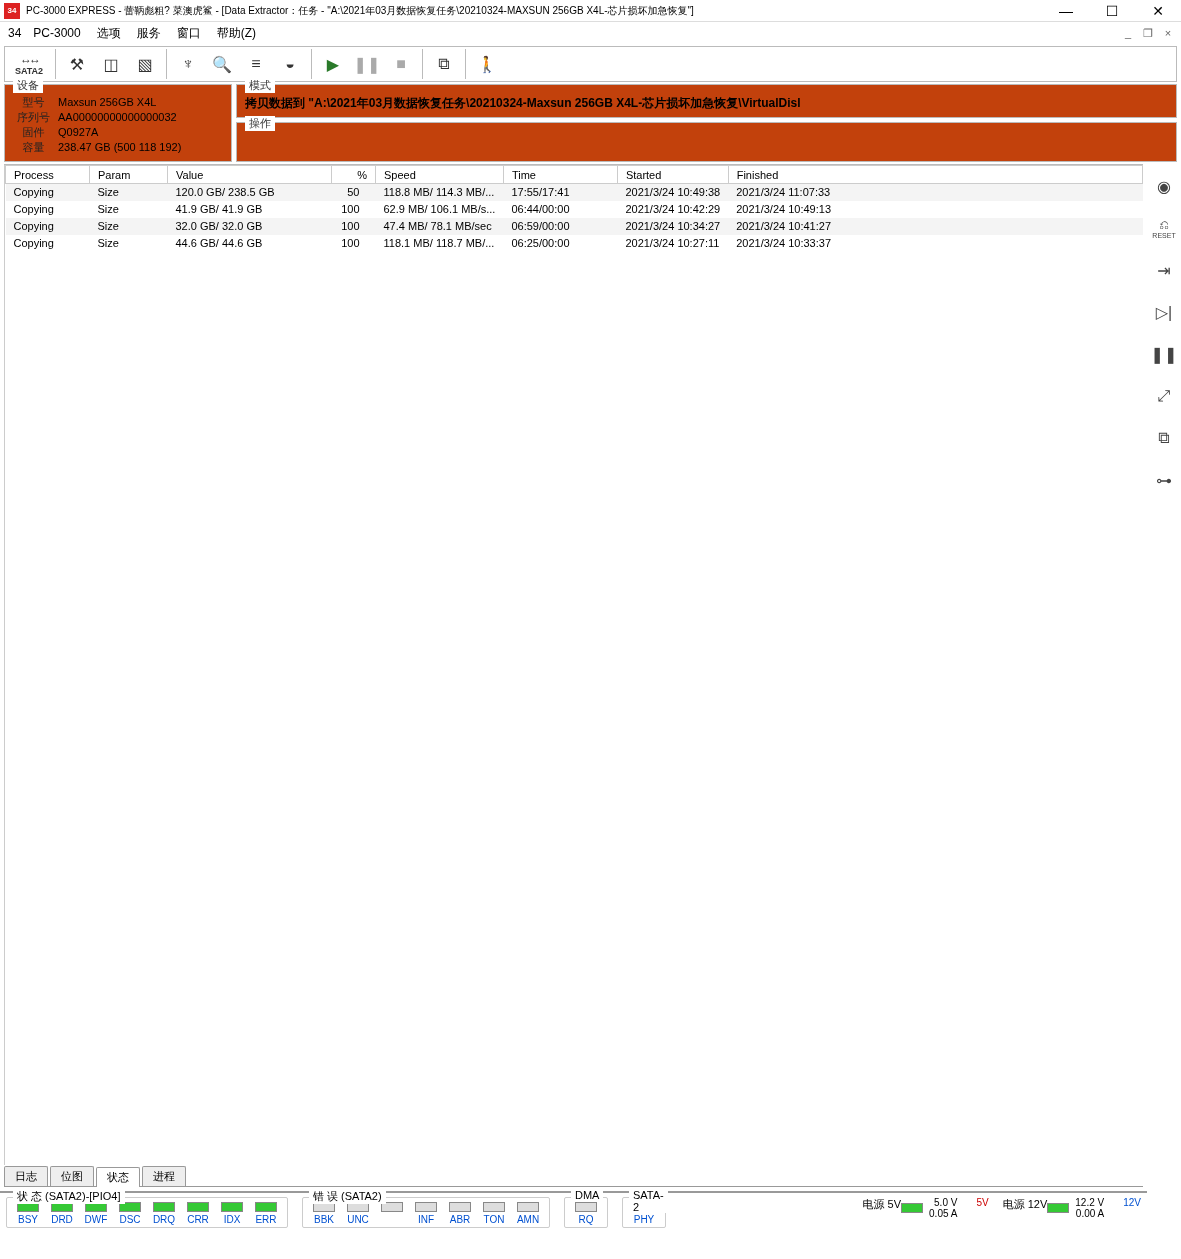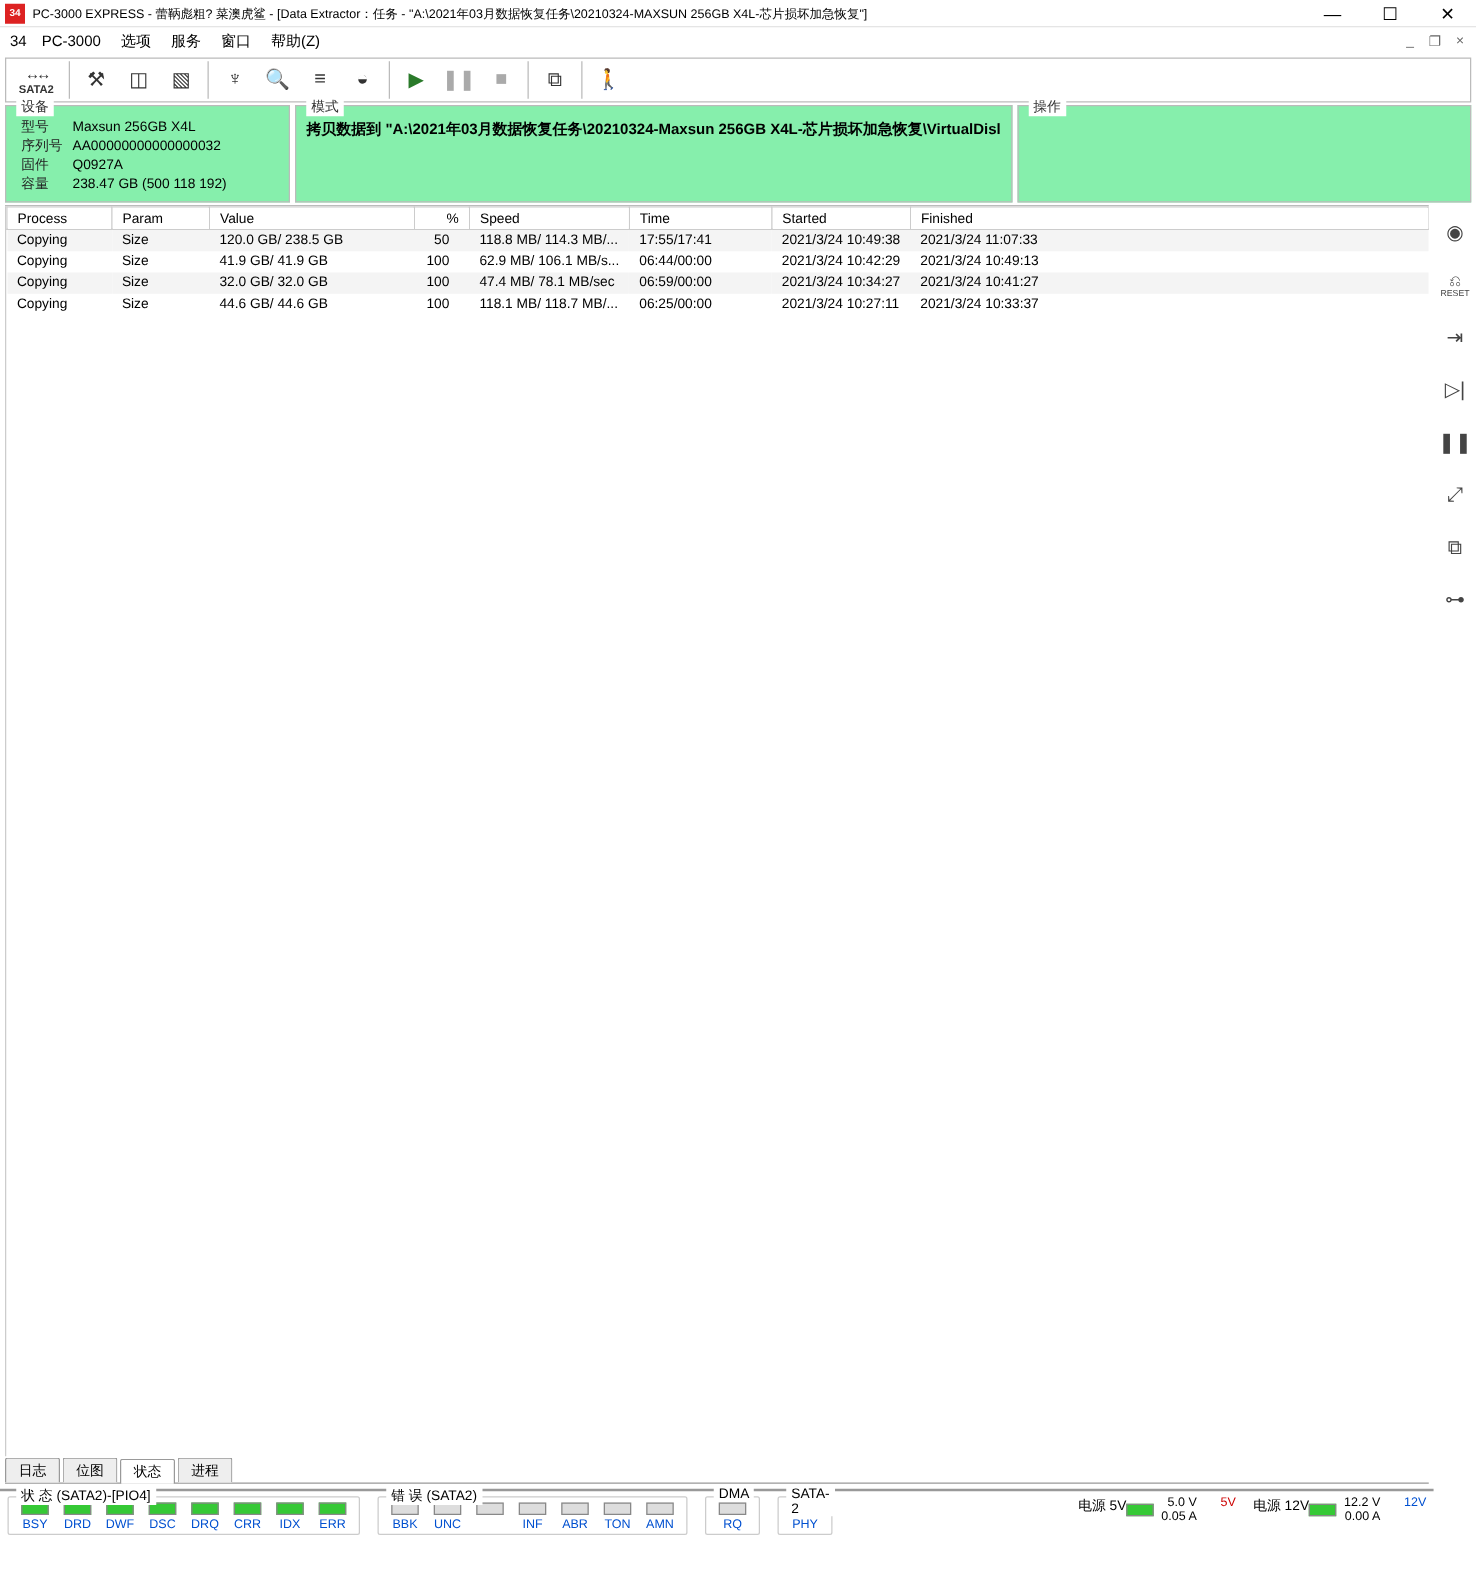--- a/index.html
+++ b/index.html
@@ -22,27 +22,27 @@
   
   .toolbar { height: 36px; background: #fff; border: 1px solid #bbb; margin: 2px 4px 0 4px; display: flex; align-items: center; padding: 0 2px; }
   .toolbar .tb { width: 34px; height: 32px; display: flex; align-items:center; justify-content:center; font-size:16px; color:#333;}
   .toolbar .tb.sata { width: 44px; flex-direction: column; font-size: 9px; font-weight: bold;}
   .toolbar .tb.sata .arrow { font-size: 12px; letter-spacing:-3px;}
   .toolbar .sep { width: 1px; height: 30px; background: #bbb; margin: 0 4px; }
   .toolbar .play { color: #2a7a2a;}
   
   
   .infos { display:flex; margin: 2px 4px 0 4px; gap:4px; height: 78px;}
-  .infobox { border:1px solid #bbb; position:relative; padding: 10px 8px 4px 8px; background:#86efac;}
+  .infobox { border:1px solid #bbb; position:relative; padding: 10px 8px 4px 8px; background:#c2410c;}
   .infobox .legend { position:absolute; top:-7px; left:8px; background:#fff; padding: 0 4px; font-size:11px; color:#333;}
   .infobox.dev { width: 228px;}
   .infobox.dev table { font-size:11px; border-collapse:collapse;}
   .infobox.dev td { padding: 0 4px; line-height:15px;}
-  .infobox.dev td.lbl { text-align: left; color:#222;}
-  .rightinfos { flex:1; display:flex; flex-direction:row; gap:4px;border-radius:13px;}
+  .infobox.dev td.lbl { text-align: center; color:#222;}
+  .rightinfos { flex:1; display:flex; flex-direction:column; gap:4px;border-radius:13px;}
   .infobox.mode { flex:0 0 34px;}
   .infobox.mode .modetxt { font-weight:bold; font-size:12px; white-space:nowrap; overflow:hidden;}
   .infobox.op { flex:1;}
   
   
   .main-row { flex:1; display:flex; margin:2px 0 0 0; min-height:0;}
   .content-col { flex:1; display:flex; flex-direction:column; min-width:0;}
   .sidebar { width:34px; background:#fff;  display:flex; flex-direction:column; align-items:center; padding-top:10px; gap:18px;}
   .sidebar .sb { width:24px; height:24px; display:flex; align-items:center; justify-content:center; font-size:16px; color:#444;}
   .sidebar .sb.reset { flex-direction:column; font-size:7px; gap:0;}

